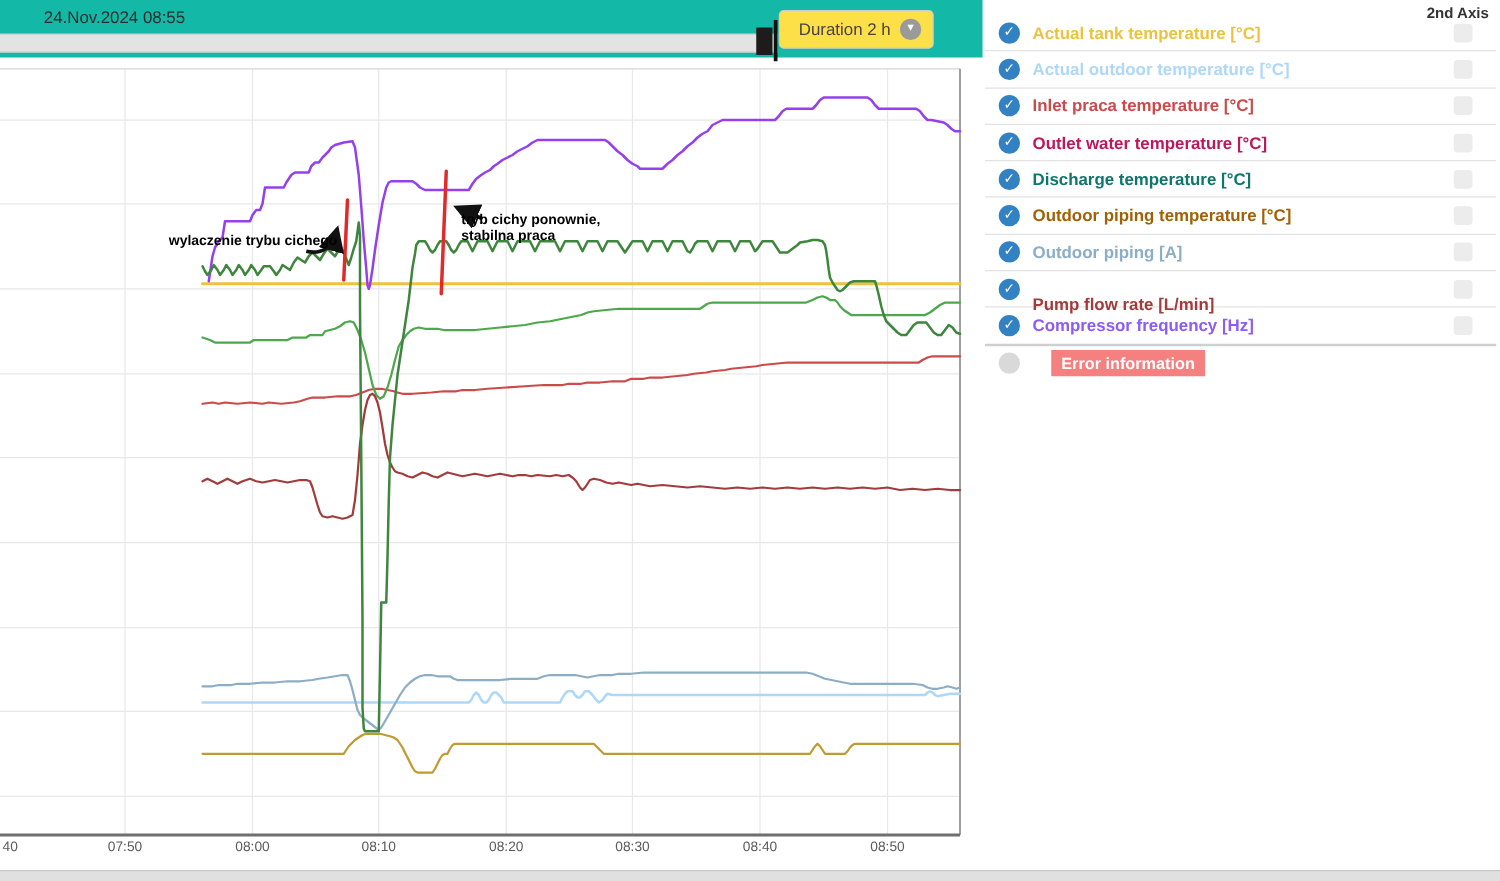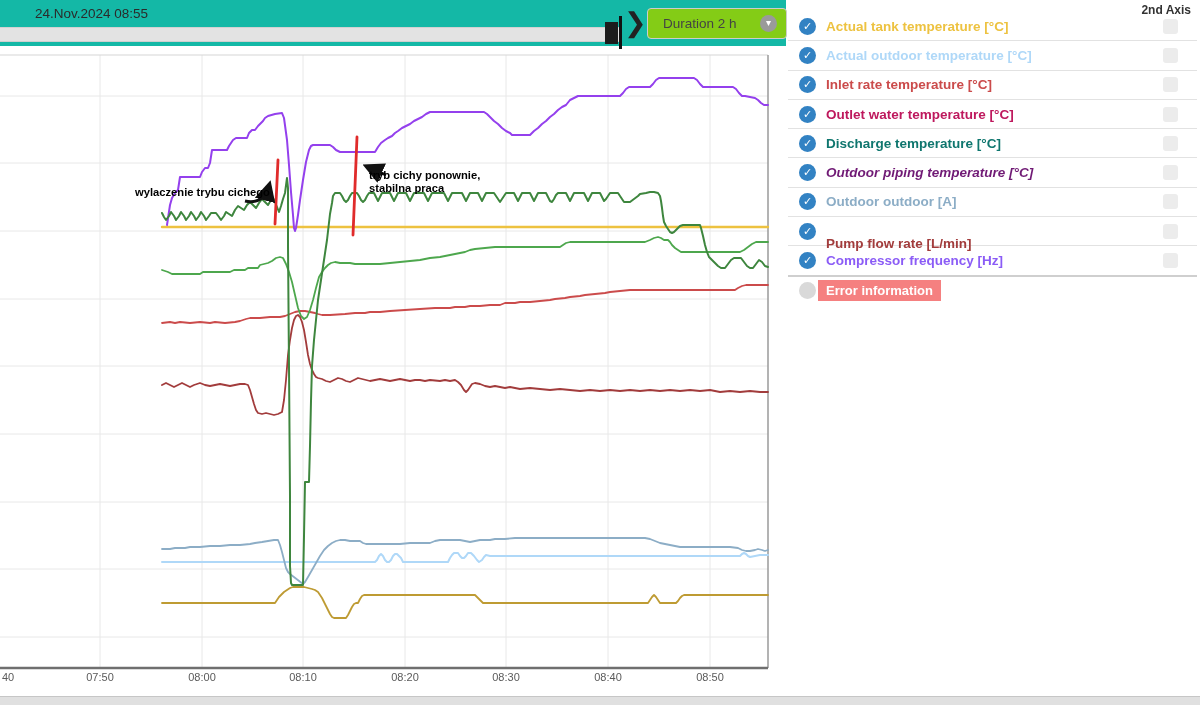--- a/index.html
+++ b/index.html
@@ -3,35 +3,35 @@
 <meta charset="utf-8">
 <style>
   html,body{margin:0;padding:0;background:#fff;}
   body{font-family:"Liberation Sans","DejaVu Sans",sans-serif;width:1200px;height:705px;position:relative;overflow:hidden;}
   .topbar{position:absolute;left:0;top:0;width:786px;height:46px;background:#14b8a6;}
   .date-label{position:absolute;left:35px;top:6px;font-size:13.5px;color:#2b2b2b;}
   .slider-track{position:absolute;left:0;top:27px;width:622px;height:13px;background:#e3e3e3;border-top:1px solid #d2d2d2;border-bottom:1px solid #cfcfcf;}
   .slider-handle{position:absolute;left:605px;top:22px;width:13px;height:22px;background:#1c1c1c;}
   .slider-handle-bar{position:absolute;left:619px;top:16px;width:3px;height:33px;background:#111;}
   .step-forward{position:absolute;left:624px;top:8px;font-size:27px;font-weight:bold;color:#222;cursor:pointer;line-height:30px;}
-  .duration-btn{position:absolute;left:647px;top:8px;width:140px;height:31px;background:#84cc16;border:1px solid #ccc;border-radius:4px;box-sizing:border-box;cursor:pointer;}
+  .duration-btn{position:absolute;left:623px;top:8px;width:124px;height:31px;background:#fde047;border:1px solid #ccc;border-radius:4px;box-sizing:border-box;cursor:pointer;}
   .duration-btn .lbl{position:absolute;left:15px;top:0;line-height:29px;font-size:13.5px;color:#444;}
   .caret-circle{position:absolute;right:9px;top:6px;width:17px;height:17px;border-radius:50%;background:#9a9a9a;color:#fff;text-align:center;line-height:16px;font-size:10px;}
   .chart-wrap{position:absolute;left:0;top:46px;width:770px;height:659px;}
   .legend-panel{position:absolute;left:788px;top:0;width:409px;}
   .axis2-label{position:absolute;right:6px;top:3px;font-size:12px;font-weight:bold;color:#333;}
   .legend-rows{position:absolute;left:0;top:12px;width:409px;}
   .lrow{height:28.3px;display:flex;align-items:center;border-bottom:1px solid #e2e2e2;}
   .lrow.thickend{border-bottom:2px solid #cfcfcf;}
   .lrow.errorrow{border-bottom:none;}
   .chk{width:17px;height:17px;border-radius:50%;margin-left:11px;flex:0 0 auto;color:#fff;font-size:11px;line-height:17px;text-align:center;cursor:pointer;}
   .lbl-series{margin-left:10px;font-size:13.5px;font-weight:600;}
   .sp{flex:1;}
   .axbox{width:15px;height:15px;background:#ececec;border-radius:3px;margin-right:19px;flex:0 0 auto;cursor:pointer;}
-  .err-badge{margin-left:2px;font-size:13px;font-weight:bold;color:#fff;background:#f58080;padding:3px 8px;}
+  .err-badge{margin-left:25px;font-size:13px;font-weight:bold;color:#fff;background:#f58080;padding:3px 8px;}
   .bottom-scroll{position:absolute;left:0;top:696px;width:1200px;height:9px;background:#e0e0e0;border-top:1px solid #c6c6c6;box-sizing:border-box;}
 </style>
 </head>
 <body>
 
 <div class="topbar">
   <div class="date-label">24.Nov.2024 08:55</div>
   <div class="slider-track"></div>
   <div class="slider-handle"></div>
   <div class="slider-handle-bar"></div>
@@ -106,45 +106,45 @@
         <div class="axbox"></div>
       </div>
       <div class="lrow">
         <div class="chk" style="background: rgb(50, 130, 195);">✓</div>
         <span class="lbl-series" style="color: rgb(175, 216, 248);">Actual outdoor temperature [°C]</span>
         <div class="sp"></div>
         <div class="axbox"></div>
       </div>
       <div class="lrow">
         <div class="chk" style="background: rgb(50, 130, 195);">✓</div>
-        <span class="lbl-series" style="color: rgb(203, 75, 75);">Inlet rate temperature [°C]</span>
+        <span class="lbl-series" style="color: rgb(203, 75, 75);">Inlet praca temperature [°C]</span>
         <div class="sp"></div>
         <div class="axbox"></div>
       </div>
       <div class="lrow">
         <div class="chk" style="background: rgb(50, 130, 195);">✓</div>
         <span class="lbl-series" style="color: #be185d;">Outlet water temperature [°C]</span>
         <div class="sp"></div>
         <div class="axbox"></div>
       </div>
       <div class="lrow">
         <div class="chk" style="background: rgb(50, 130, 195);">✓</div>
         <span class="lbl-series" style="color: #0f766e;">Discharge temperature [°C]</span>
         <div class="sp"></div>
         <div class="axbox"></div>
       </div>
       <div class="lrow">
         <div class="chk" style="background: rgb(50, 130, 195);">✓</div>
-        <span class="lbl-series" style="color: #701a75; font-style: italic;">Outdoor piping temperature [°C]</span>
+        <span class="lbl-series" style="color: #a16207;">Outdoor piping temperature [°C]</span>
         <div class="sp"></div>
         <div class="axbox"></div>
       </div>
       <div class="lrow">
         <div class="chk" style="background: rgb(50, 130, 195);">✓</div>
-        <span class="lbl-series" style="color: rgb(140, 173, 198);">Outdoor outdoor [A]</span>
+        <span class="lbl-series" style="color: rgb(140, 173, 198);">Outdoor piping [A]</span>
         <div class="sp"></div>
         <div class="axbox"></div>
       </div>
       <div class="lrow">
         <div class="chk" style="background: rgb(50, 130, 195);">✓</div>
         <span class="lbl-series" style="color: rgb(162, 60, 60); margin-top: 24px;">Pump flow rate [L/min]</span>
         <div class="sp"></div>
         <div class="axbox"></div>
       </div>
       <div class="lrow thickend">

